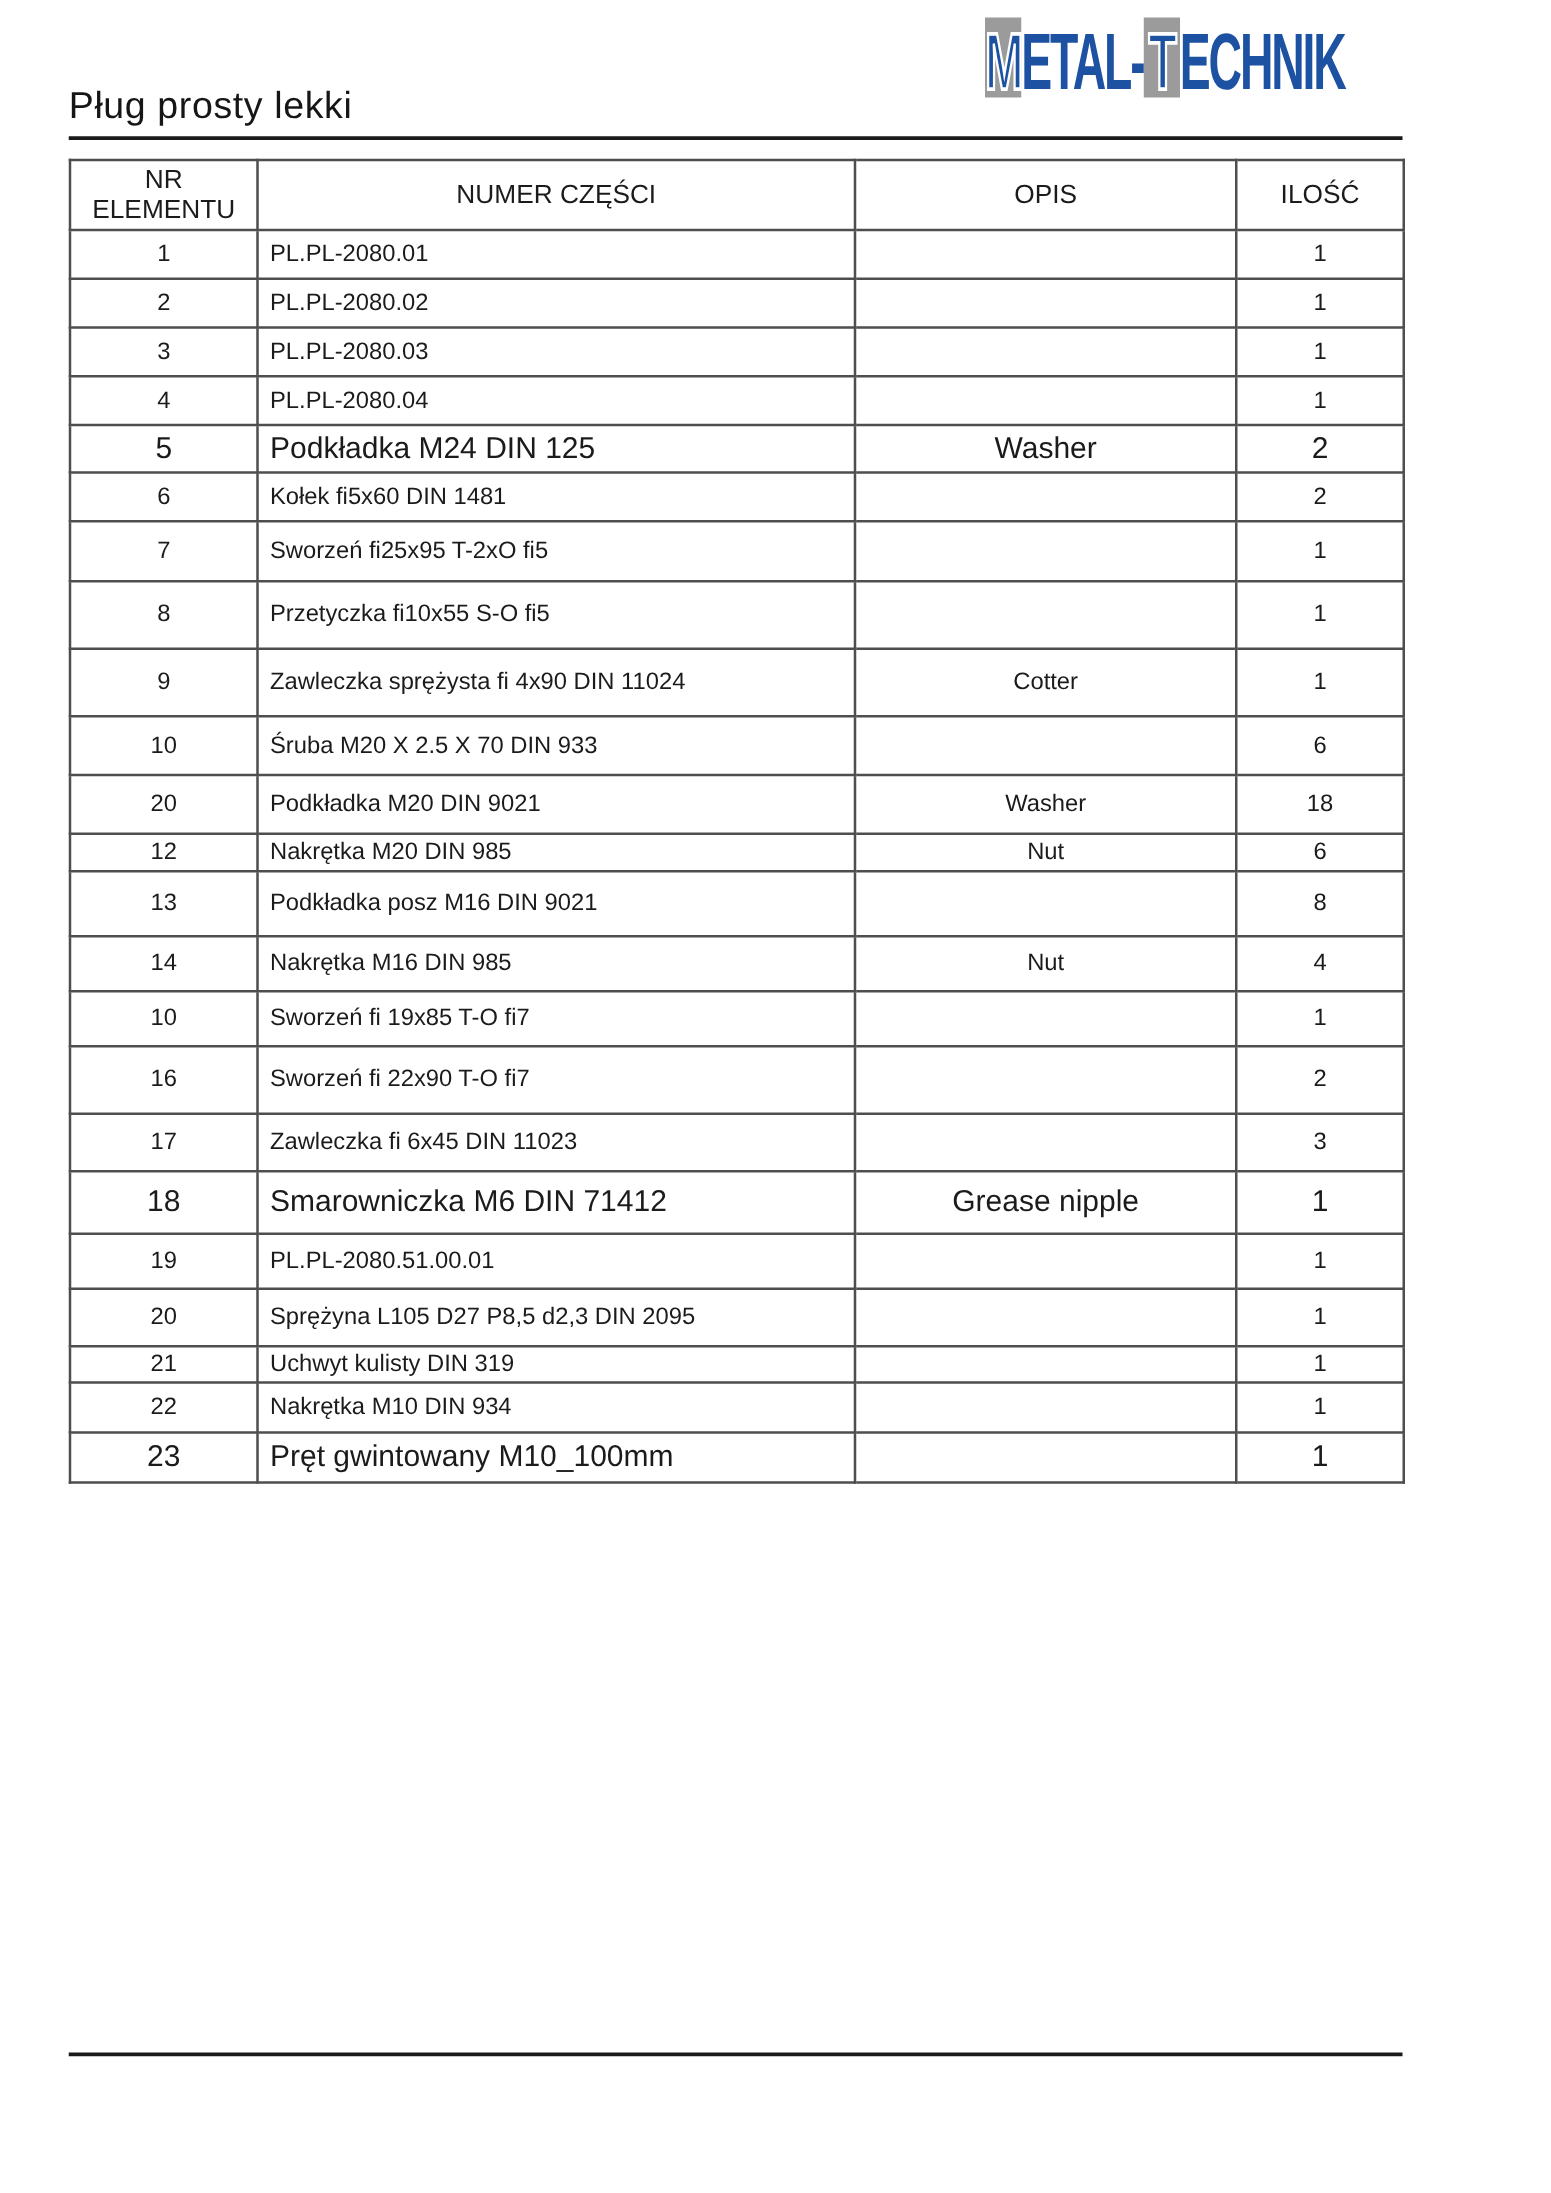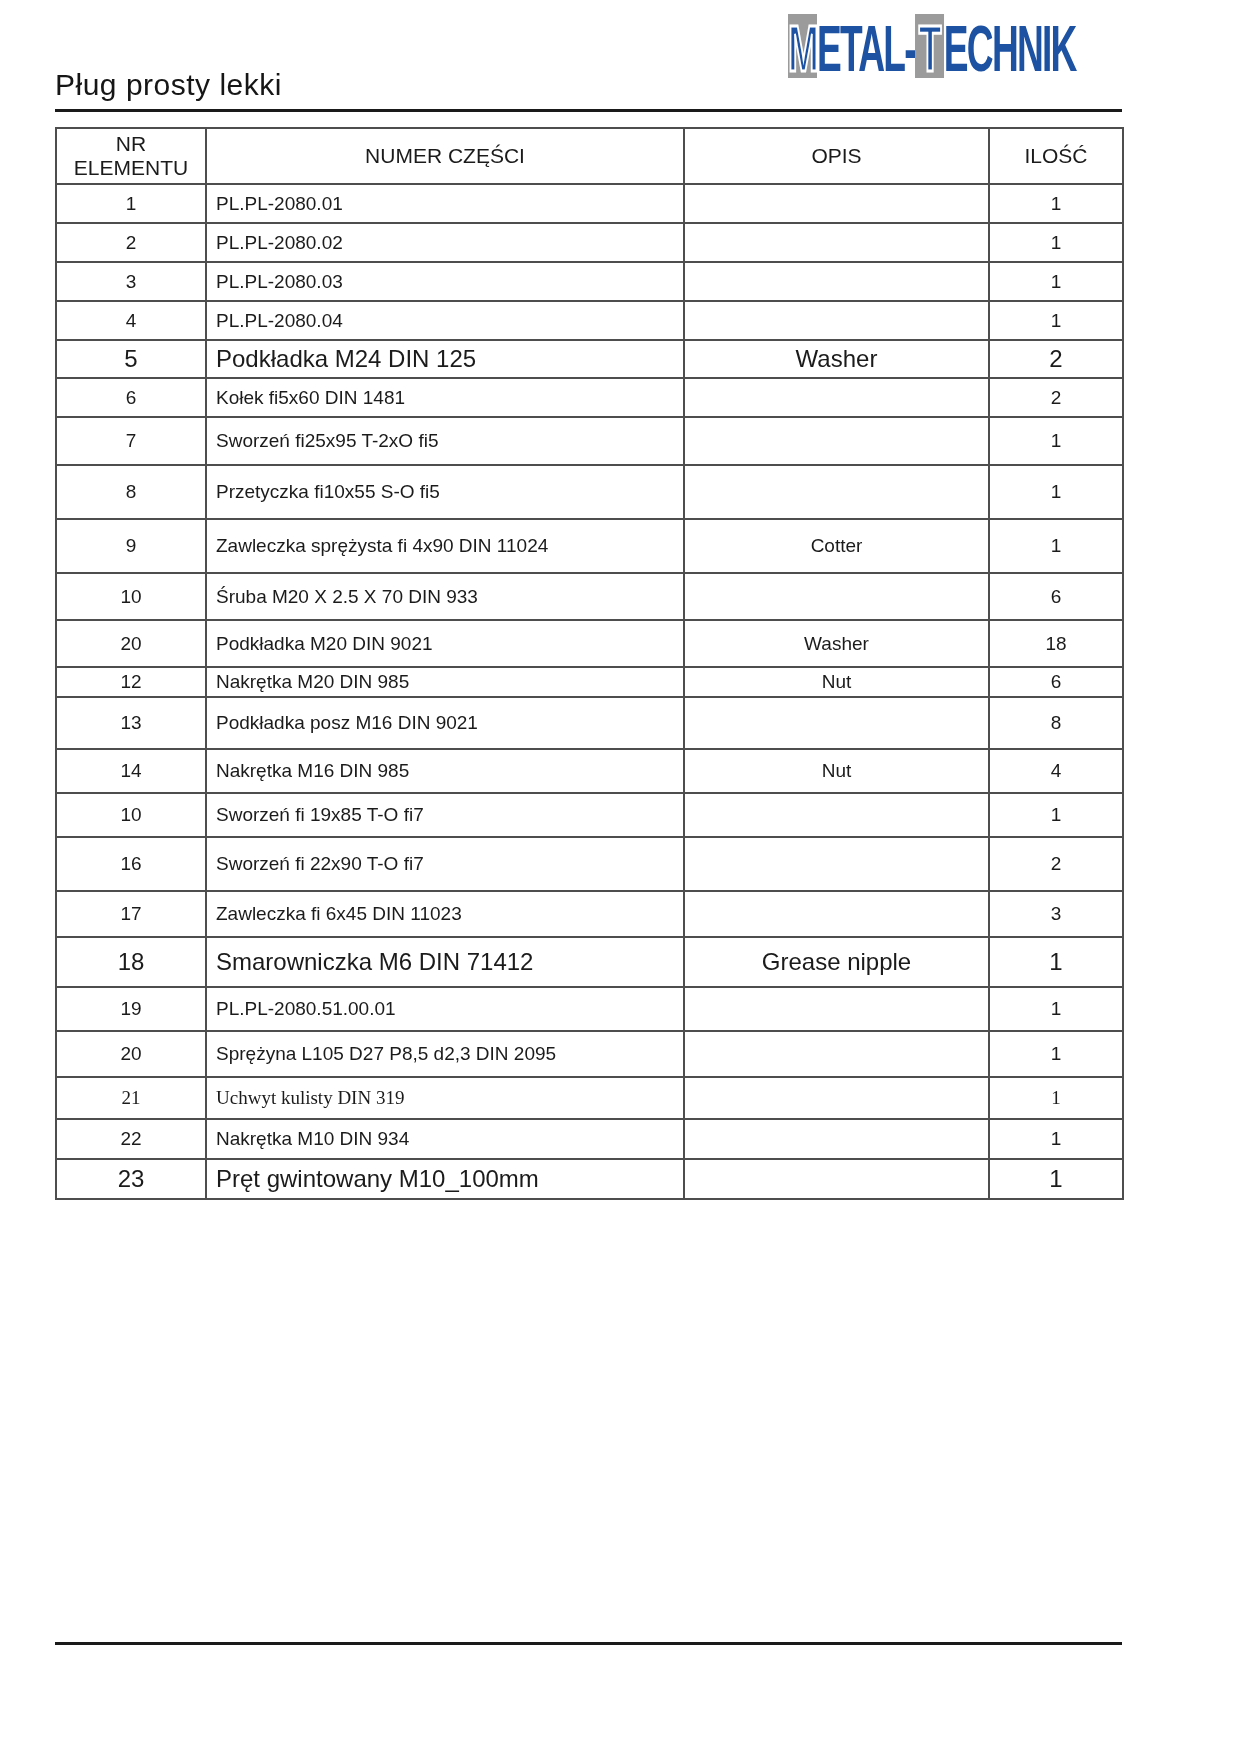--- a/index.html
+++ b/index.html
@@ -264,21 +264,21 @@
           <td class="part">PL.PL-2080.51.00.01</td>
           <td></td>
           <td>1</td>
         </tr>
         <tr style="height: 46px;">
           <td>20</td>
           <td class="part">Sprężyna L105 D27 P8,5 d2,3 DIN 2095</td>
           <td></td>
           <td>1</td>
         </tr>
-        <tr style="height: 42px; font-family: Liberation Serif, serif;">
+        <tr style="height: 29px;">
           <td>21</td>
           <td class="part">Uchwyt kulisty DIN 319</td>
           <td></td>
           <td>1</td>
         </tr>
         <tr style="height: 40px; padding-left: 24px;">
           <td>22</td>
           <td class="part">Nakrętka M10 DIN 934</td>
           <td></td>
           <td>1</td>

